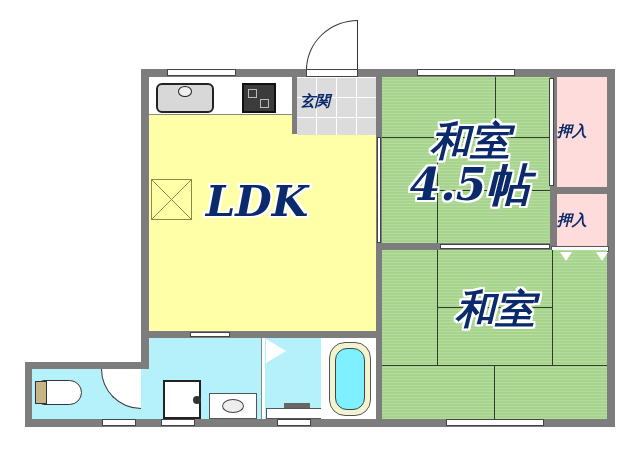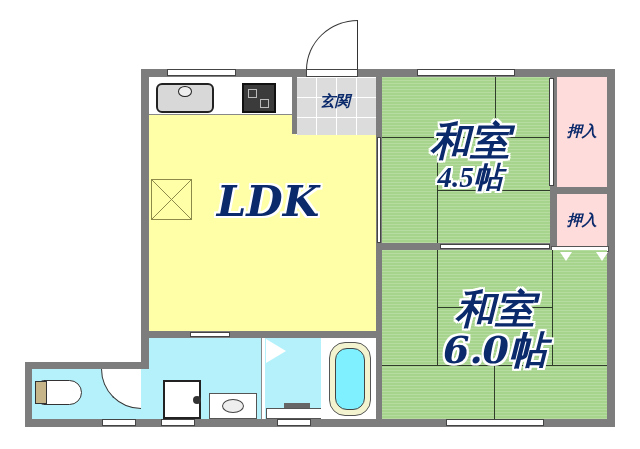--- a/index.html
+++ b/index.html
@@ -10,21 +10,21 @@
   .genkan{background:#dcdcdc;background-image:
       linear-gradient(#ffffff 1px,transparent 1px),linear-gradient(90deg,#ffffff 1px,transparent 1px);
       background-size:20px 20px;}
   .tatami{background:#a7d48c;background-image:repeating-linear-gradient(0deg,rgba(255,255,255,0.18) 0 1px,transparent 1px 3px);}
   .closet{background:#ffdcdc;}
   .wet{background:#b5f1fb;}
   .win{background:#ffffff;border:1px solid #444;}
   .label{color:#0b2a6b;font-style:italic;font-weight:bold;text-align:center;line-height:1.05;
     text-shadow:-2px -2px 0 #fff,2px -2px 0 #fff,-2px 2px 0 #fff,2px 2px 0 #fff,0 2px 0 #fff,0 -2px 0 #fff,2px 0 0 #fff,-2px 0 0 #fff;}
   .tline{background:#2f3d2a;}
-  .small-label{color:#0b2a6b;font-style:italic;font-weight:bold;font-size:15px;text-align:center;}
+  .small-label{color:#0b2a6b;font-style:italic;font-weight:bold;font-size:15px;}
 </style>
 </head>
 <body>
 
 <div class="abs wall" style="left:141px;top:69px;width:474px;height:358px;"></div>
 
 <div class="abs ldk" style="left:149px;top:116px;width:227px;height:216px;"></div>
 <div class="abs ldk" style="left:149px;top:77px;width:145px;height:40px;"></div>
 
 <div class="abs" style="left:149px;top:77px;width:145px;height:38px;background:#ffffff;border-bottom:1px solid #888;"></div>
@@ -38,35 +38,35 @@
 <div class="abs genkan" style="left:296px;top:77px;width:80px;height:58px;"></div>
 <div class="abs small-label" style="left:300px;top:92px;width:70px;font-size:15px;">玄関</div>
 <div class="abs wall" style="left:292px;top:77px;width:5px;height:57px;"></div>
 
 <div class="abs" style="left:306px;top:20px;width:52px;height:50px;border-top:1.5px solid #333;border-left:1.5px solid #333;border-top-left-radius:52px 50px;border-right:1.5px solid #333;"></div>
 <div class="abs win" style="left:306px;top:69px;width:52px;height:8px;"></div>
 
 <div class="abs" style="left:151px;top:179px;width:41px;height:41px;border:1px solid #8b8a4a;
   background:linear-gradient(45deg,transparent 49%,#8b8a4a 49%,#8b8a4a 51%,transparent 51%),linear-gradient(-45deg,transparent 49%,#8b8a4a 49%,#8b8a4a 51%,transparent 51%);"></div>
 
-<div class="abs label" style="left:198px;top:180px;width:140px;font-size:42px;">
+<div class="abs label" style="left:187px;top:180px;width:140px;font-size:42px;">
   <div>LDK</div>
 </div>
 
 <div class="abs win" style="left:167px;top:69px;width:69px;height:7px;"></div>
 <div class="abs win" style="left:417px;top:69px;width:98px;height:7px;"></div>
 
 <div class="abs tatami" style="left:382px;top:77px;width:168px;height:166px;"></div>
 <div class="abs tline" style="left:382px;top:137px;width:168px;height:1px;"></div>
 <div class="abs tline" style="left:495px;top:77px;width:1px;height:61px;"></div>
 <div class="abs tline" style="left:437px;top:137px;width:1px;height:106px;"></div>
 <div class="abs tline" style="left:437px;top:190px;width:113px;height:1px;"></div>
 <div class="abs label" style="left:405px;top:120px;width:130px;font-size:40px;">
   <div>和室</div>
-  <div style="font-size:29px;font-family:Liberation Serif, serif;">4.5帖</div>
+  <div style="font-size:44px;">4.5帖</div>
 </div>
 
 <div class="abs wall" style="left:376px;top:243px;width:178px;height:7px;"></div>
 <div class="abs win" style="left:440px;top:244px;width:110px;height:5px;"></div>
 
 <div class="abs wall" style="left:376px;top:69px;width:6px;height:262px;"></div>
 <div class="abs win" style="left:377px;top:137px;width:4px;height:106px;"></div>
 
 <div class="abs wall" style="left:550px;top:69px;width:7px;height:197px;"></div>
 <div class="abs closet" style="left:557px;top:77px;width:50px;height:110px;"></div>
@@ -78,21 +78,20 @@
 <div class="abs" style="left:551px;top:246px;width:58px;height:6px;background:#fff;border:1px solid #555;"></div>
 
 <div class="abs tatami" style="left:382px;top:250px;width:225px;height:169px;"></div>
 <div class="abs tline" style="left:437px;top:250px;width:1px;height:115px;"></div>
 <div class="abs tline" style="left:552px;top:250px;width:1px;height:115px;"></div>
 <div class="abs tline" style="left:382px;top:365px;width:225px;height:1px;"></div>
 <div class="abs tline" style="left:437px;top:307px;width:115px;height:1px;"></div>
 <div class="abs tline" style="left:494px;top:365px;width:1px;height:54px;"></div>
 <div class="abs label" style="left:430px;top:288px;width:130px;font-size:40px;">
   <div>和室</div>
-  <div style="font-size:38px;">6.0帖</div>
 </div>
 <div class="abs win" style="left:446px;top:419px;width:98px;height:7px;"></div>
 
 <div class="abs" style="left:560px;top:252px;width:0;height:0;border-left:6px solid transparent;border-right:6px solid transparent;border-top:9px solid #fff;"></div>
 <div class="abs" style="left:596px;top:252px;width:0;height:0;border-left:6px solid transparent;border-right:6px solid transparent;border-top:9px solid #fff;"></div>
 
 <div class="abs wall" style="left:141px;top:331px;width:241px;height:7px;"></div>
 <div class="abs win" style="left:190px;top:332px;width:40px;height:5px;"></div>
 
 <div class="abs wet" style="left:149px;top:338px;width:112px;height:81px;"></div>

